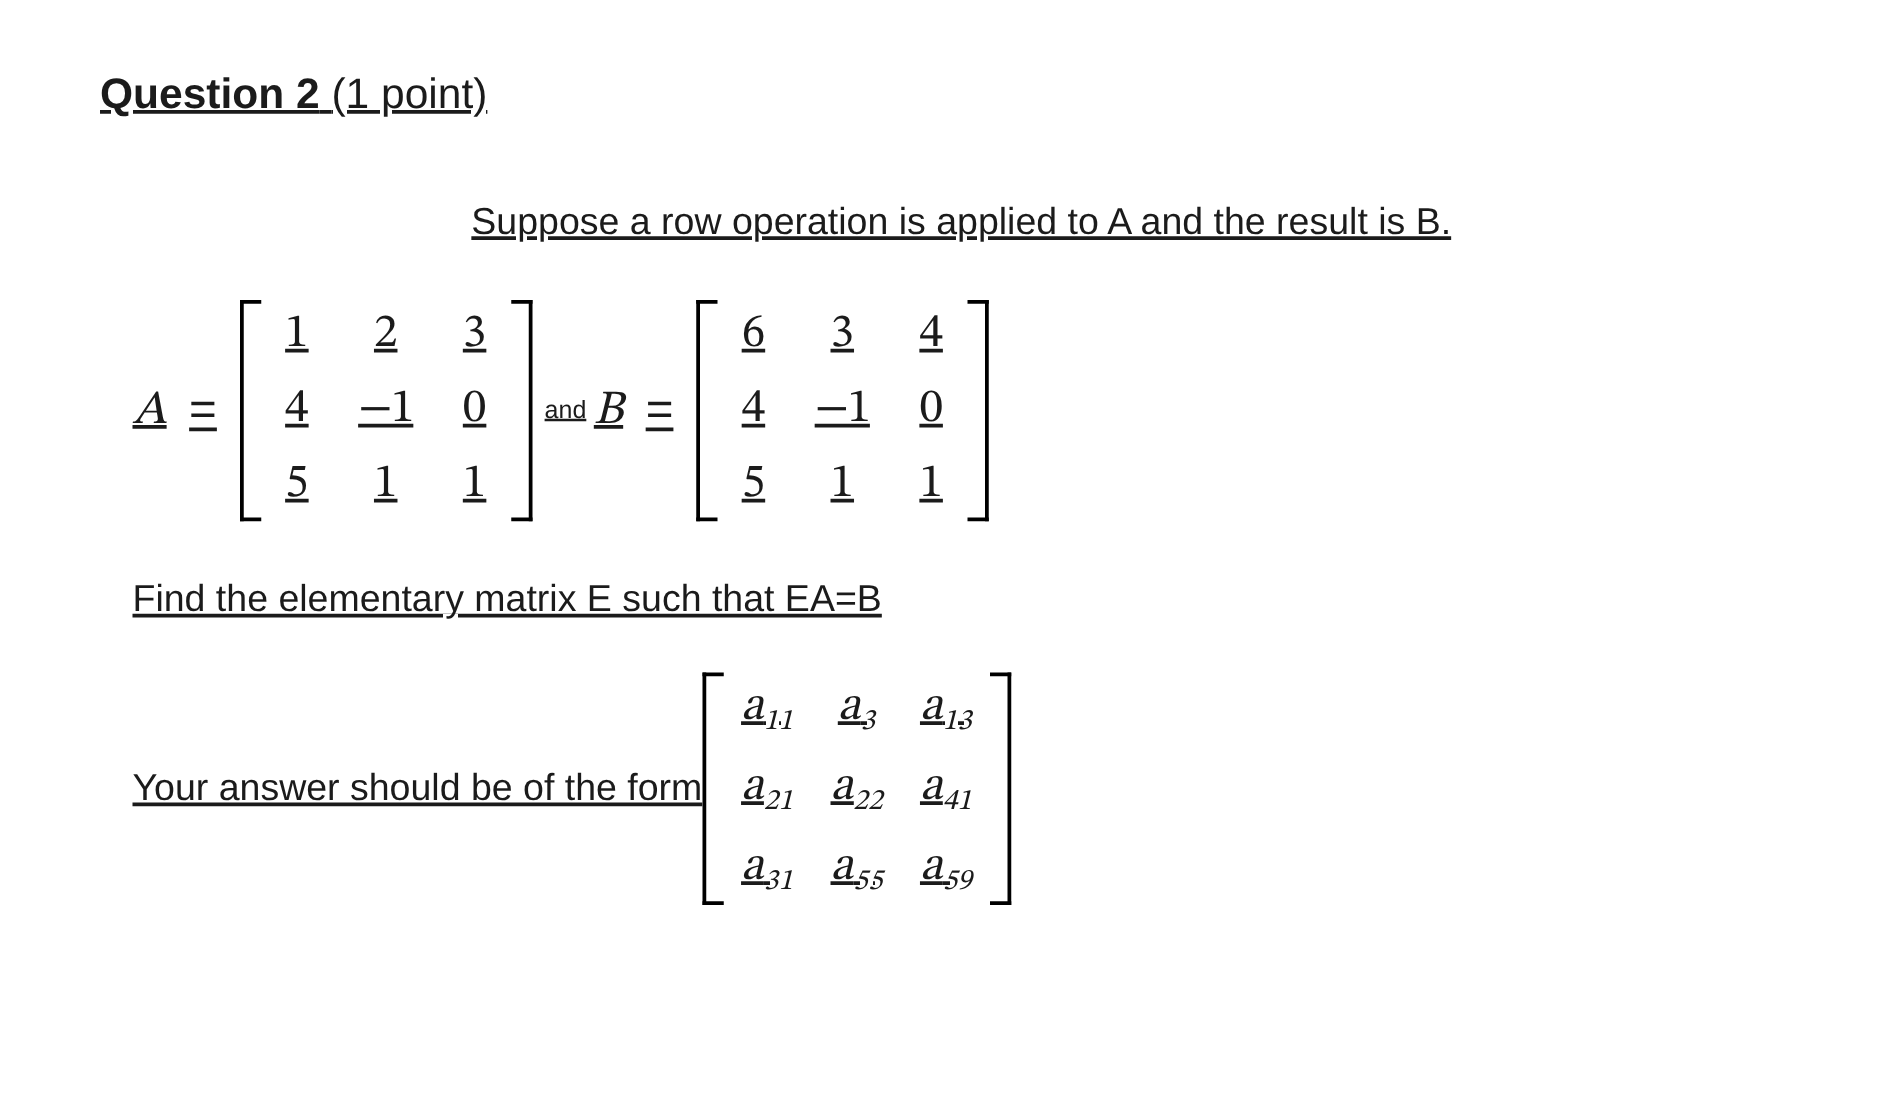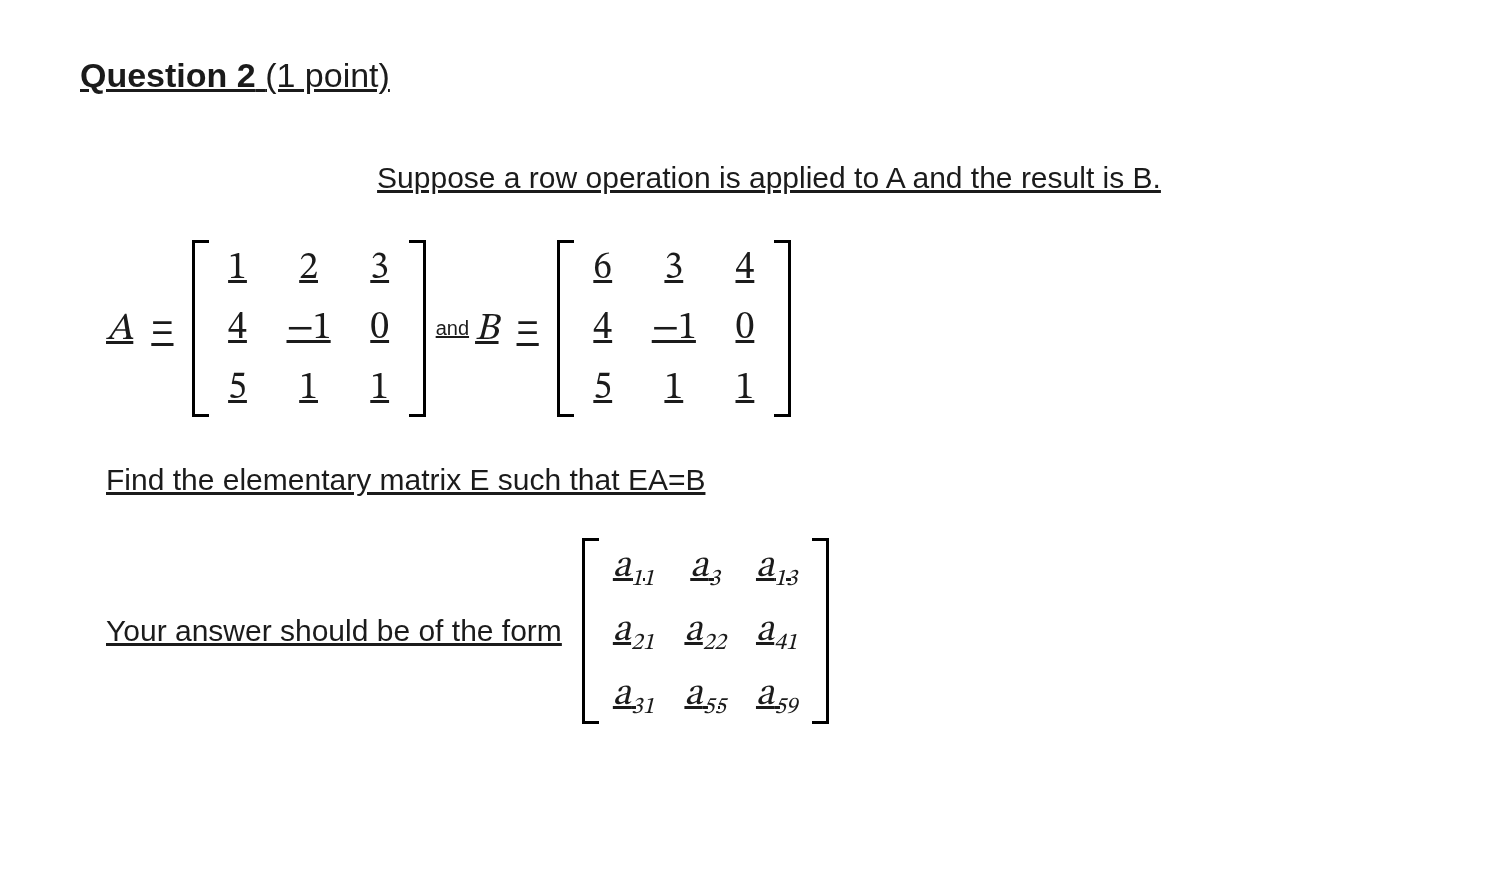--- a/index.html
+++ b/index.html
@@ -99,21 +99,20 @@
   }
 
   
   .ans-row {
     display: flex;
     align-items: center;
     margin-left: 26px;
   }
   .ans-text {
     font-size: 30px;
-    margin-right: 20px;
   }
   .sub {
     font-size: 0.62em;
     vertical-align: sub;
     line-height: 0;
   }
   .sym-cell {
     font-style: italic;
   }
   .mbody.sym {

